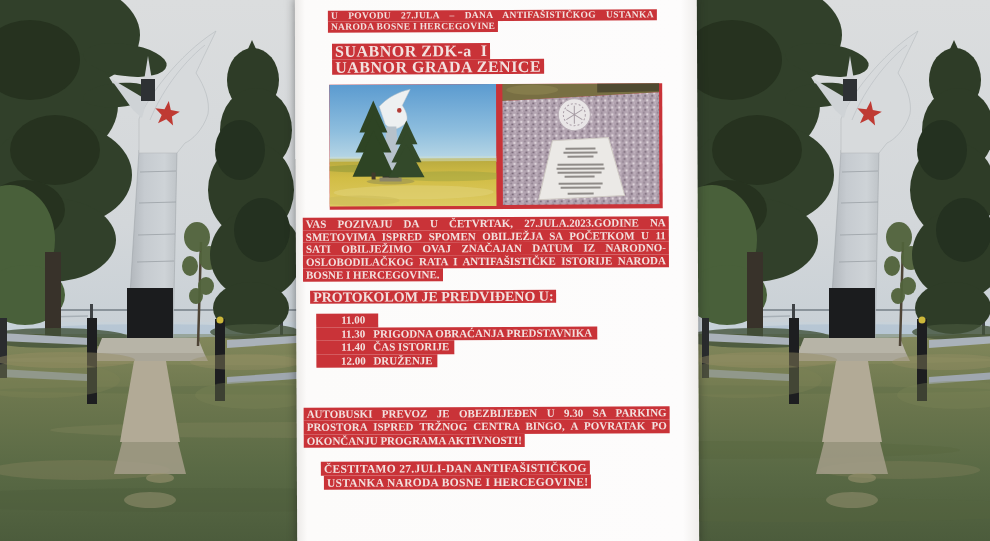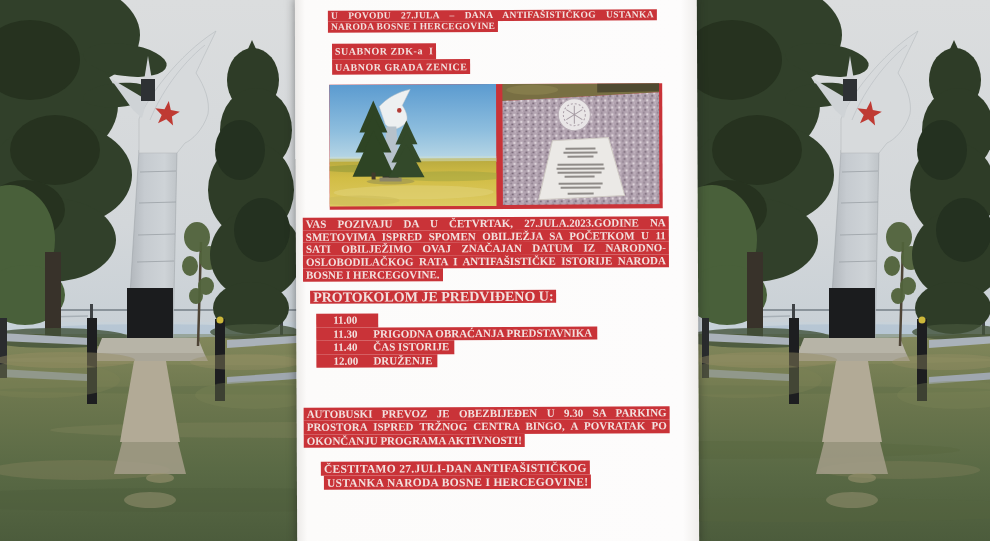--- a/index.html
+++ b/index.html
@@ -9,31 +9,31 @@
   
   .flyer{position:absolute;left:296px;top:-3px;width:402px;height:548px;z-index:2;
          background:linear-gradient(90deg,#eceae8 0%,#fcfbfa 2.5%,#fdfcfc 96%,#efedeb 100%);
          transform:rotate(-.25deg);box-shadow:0 0 10px rgba(25,25,25,.5);}
   .blk{position:absolute;font-family:"Liberation Serif","DejaVu Serif",serif;font-weight:bold;
        color:var(--highlight-text,#f3e1df);}
   .line{background:var(--highlight-red,#c93338);padding:0 3px;}
   .fitline{display:block;width:max-content;white-space:pre;}
   .jline{display:block;width:100%;box-sizing:border-box;text-align:justify;text-align-last:justify;}
   .header{left:33px;top:13px;width:329px;font-size:9.5px;line-height:11px;letter-spacing:.3px;}
-  .org{left:37px;top:46px;font-size:10px;line-height:15.5px;letter-spacing:.5px;}
+  .org{left:37px;top:46px;font-size:16px;line-height:15.5px;letter-spacing:.5px;}
   .photo-row{position:absolute;left:34px;top:87px;display:flex;align-items:flex-start;
              background:var(--highlight-red,#c93338);padding:0 3px 3px 0;}
   .photo-row svg{display:block;}
   .pdiv{width:6px;align-self:stretch;}
   .invite{left:7px;top:220px;width:366px;font-size:11px;line-height:12.7px;}
   .proto{left:14px;top:293px;font-size:14px;line-height:13px;}
   .sched{left:20px;top:316px;font-size:11px;line-height:13.6px;}
   .srow{display:flex;background:var(--highlight-red,#c93338);width:max-content;
         padding-right:5px;white-space:pre;}
-  .stime{width:57px;padding-left:17px;box-sizing:border-box;flex:none;}
+  .stime{width:57px;padding-left:17px;box-sizing:border-box;flex:none;text-align:center;}
   .bus{left:7px;top:410px;width:366px;font-size:11px;line-height:13.3px;}
   .congrats{left:24px;top:464px;font-size:11.5px;line-height:14px;letter-spacing:.3px;}
   .congrats .line:nth-child(2){margin-left:3px;}
 </style>
 </head>
 <body>
 
 <div class="stage">
 
   <svg class="bg" width="990" height="541" viewBox="0 0 990 541">

